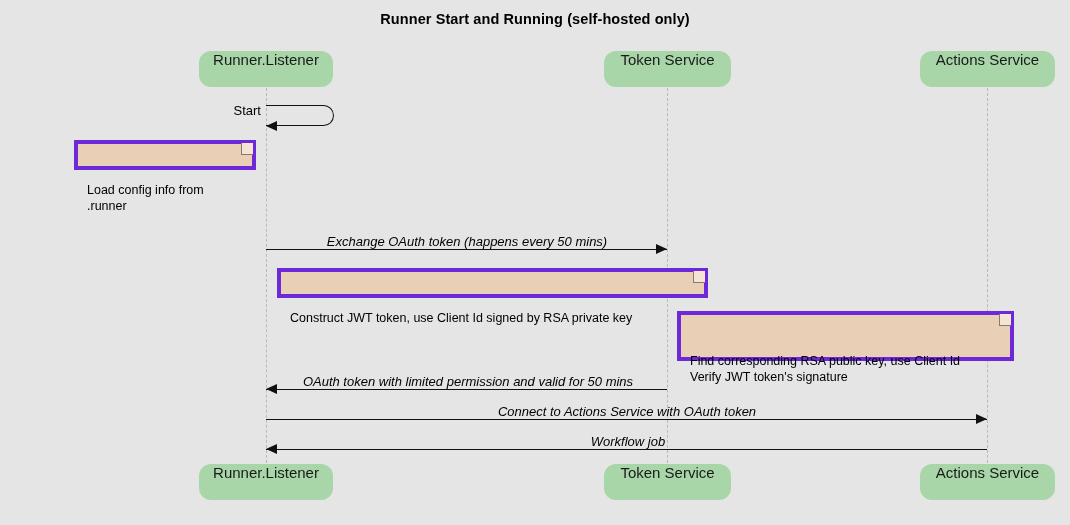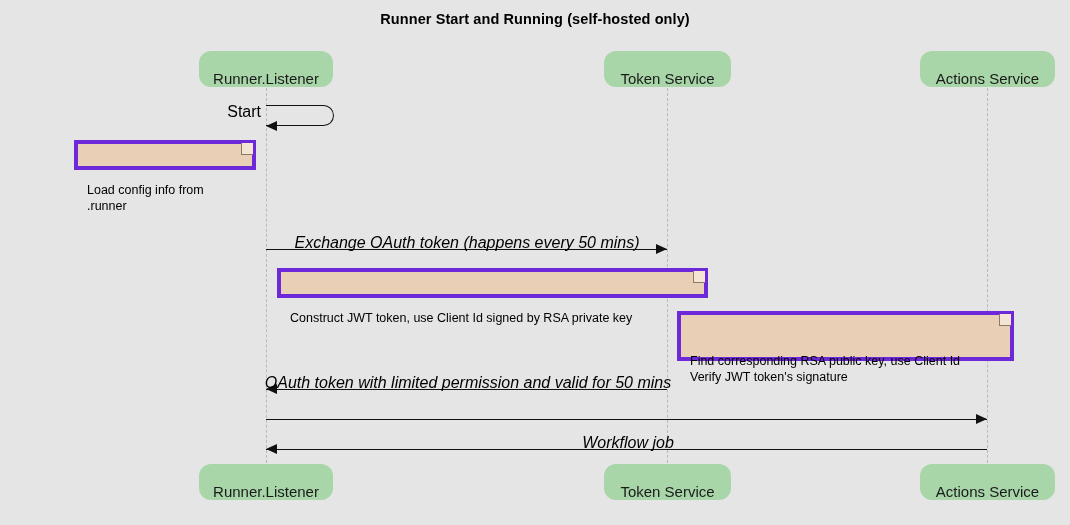--- a/index.html
+++ b/index.html
@@ -42,21 +42,21 @@
     border-left: 1.5px dashed #b9b9b9;
   }
 
   
   .participant {
     position: absolute;
     height: 36px;
     background: #a9d6a9;
     border-radius: 12px;
     display: flex;
-    align-items: flex-end;
+    align-items: flex-start;
     justify-content: center;
     font-size: 15px;
     color: #1a1a1a;
     white-space: nowrap;
     box-sizing: border-box;
   }
 
   
   .note {
     position: absolute;
@@ -96,21 +96,21 @@
     border-bottom: 5px solid transparent;
     border-left: 11px solid #111111;
   }
   .arrowhead.left {
     border-top: 5px solid transparent;
     border-bottom: 5px solid transparent;
     border-right: 11px solid #111111;
   }
   .msg-label {
     position: absolute;
-    font-size: 16px;
+    font-size: 13px;
     color: #000000;
     white-space: nowrap;
     text-align: right;
   }
   .msg-label.centered {
     transform: translateX(-50%);
     font-style: italic;
   }
   .msg-label.right-aligned {
     transform: translateX(-100%);
@@ -171,20 +171,21 @@
     <span>Find corresponding RSA public key, use Client Id
 Verify JWT token's signature</span>
   </div>
 
   <div class="msg-line" style="left:266px; top:389px; width:401px;"></div>
   <div class="arrowhead left" style="left:266px; top:384px;"></div>
   <div class="msg-label centered" style="left:468px; top:374px;">OAuth token with limited permission and valid for 50 mins</div>
 
   <div class="msg-line" style="left:266px; top:419px; width:721px;"></div>
   <div class="arrowhead right" style="left:976px; top:414px;"></div>
+  <div class="msg-label centered" style="left:627px; top:404px;">Connect to Actions Service with OAuth token</div>
 
   <div class="msg-line" style="left:266px; top:449px; width:721px;"></div>
   <div class="arrowhead left" style="left:266px; top:444px;"></div>
   <div class="msg-label centered" style="left:628px; top:434px;">Workflow job</div>
 
   <div class="participant" style="left:199px; top:464px; width:134px;">
     <span>Runner.Listener</span>
   </div>
   <div class="participant" style="left:604px; top:464px; width:127px;">
     <span>Token Service</span>

